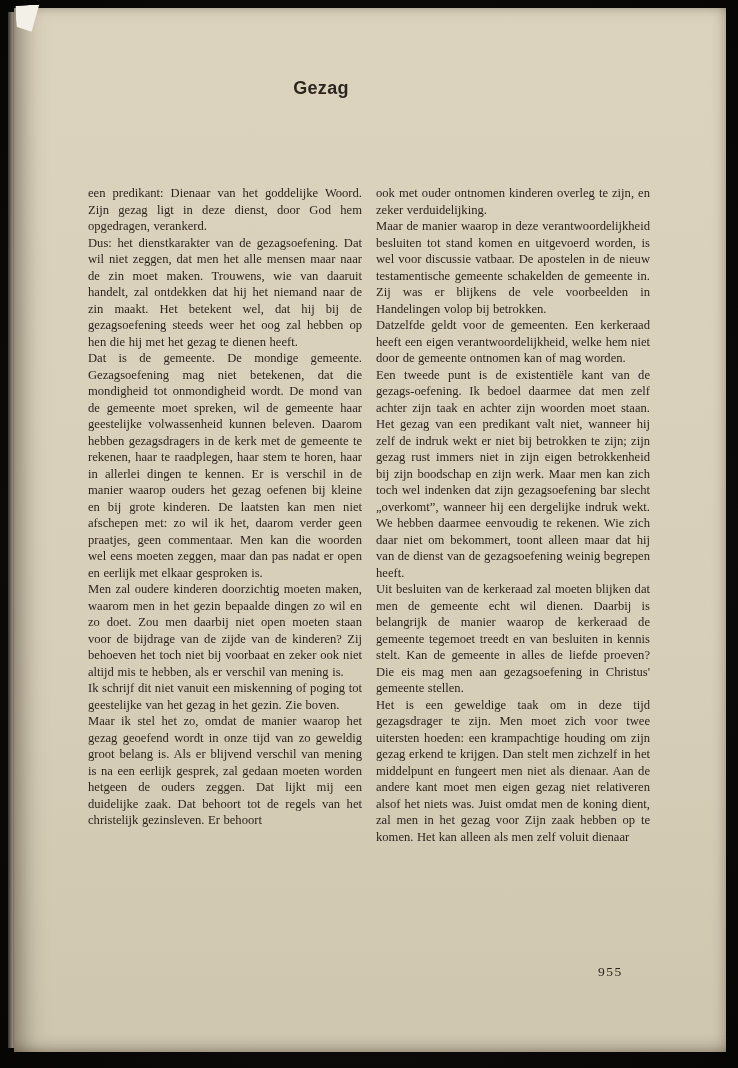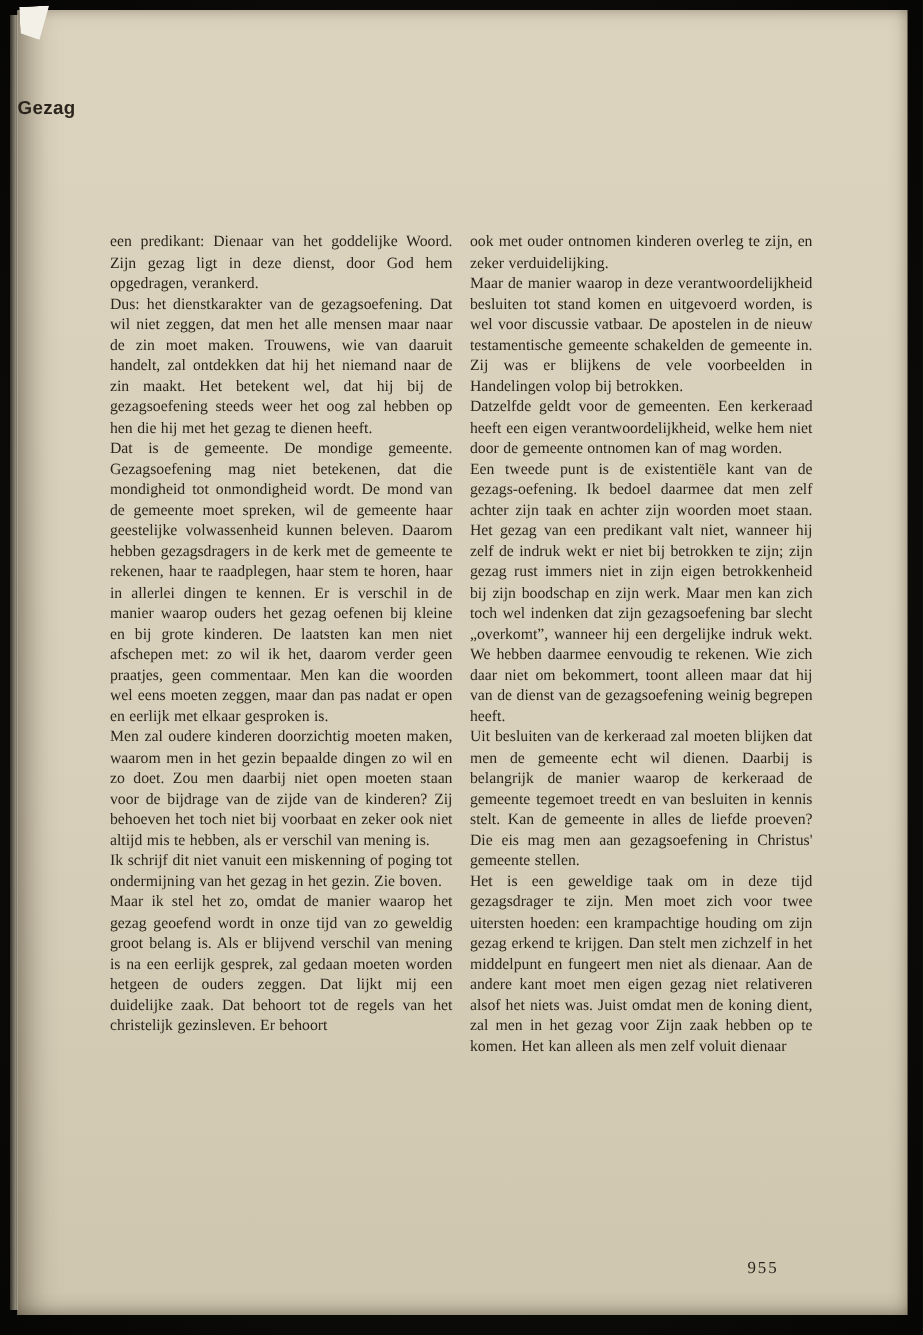--- a/index.html
+++ b/index.html
@@ -35,57 +35,57 @@
       inset 0 6px 10px -8px rgba(60,50,35,.30);
   }
   .page-sliver{
     position:absolute;left:16px;top:5px;width:24px;height:27px;
     background:#f3f0e7;
     clip-path:polygon(0 0,100% 0,62% 100%,0 78%);
     transform:rotate(-3deg);
   }
   .running-header{
     position:absolute;top:70px;left:0;width:614px;
-    text-align:left;
+    text-align:center;
     font-family:"Liberation Sans", sans-serif;
-    font-weight:bold;font-size:15px;letter-spacing:.3px;
+    font-weight:bold;font-size:18px;letter-spacing:.3px;
     color:var(--ink);
   }
   .columns{
     position:absolute;top:177px;left:74px;width:574px;
     display:flex;gap:14px;
   }
   .col{
     width:274px;
     font-size:12.6px;line-height:16.5px;
     text-align:justify;
     color:var(--ink);
     word-spacing:.4px;
   }
   .col p{margin:0;}
   .page-number{
-    position:absolute;top:998px;left:584px;
+    position:absolute;top:956px;left:584px;
     font-size:13.5px;letter-spacing:1.5px;
     color:var(--ink);
   }
 </style>
 </head>
 <body>
 
 <div class="backdrop">
   <div class="under-page"></div>
   <div class="page">
     <div class="running-header">Gezag</div>
     <div class="columns">
       <div class="col">
         <p>een predikant: Dienaar van het goddelijke Woord. Zijn gezag ligt in deze dienst, door God hem opgedragen, verankerd.</p>
         <p>Dus: het dienstkarakter van de gezagsoefening. Dat wil niet zeggen, dat men het alle mensen maar naar de zin moet maken. Trouwens, wie van daaruit handelt, zal ontdekken dat hij het niemand naar de zin maakt. Het betekent wel, dat hij bij de gezagsoefening steeds weer het oog zal hebben op hen die hij met het gezag te dienen heeft.</p>
         <p>Dat is de gemeente. De mondige gemeente. Gezagsoefening mag niet betekenen, dat die mondigheid tot onmondigheid wordt. De mond van de gemeente moet spreken, wil de gemeente haar geestelijke volwassenheid kunnen beleven. Daarom hebben gezagsdragers in de kerk met de gemeente te rekenen, haar te raadplegen, haar stem te horen, haar in allerlei dingen te kennen. Er is verschil in de manier waarop ouders het gezag oefenen bij kleine en bij grote kinderen. De laatsten kan men niet afschepen met: zo wil ik het, daarom verder geen praatjes, geen commentaar. Men kan die woorden wel eens moeten zeggen, maar dan pas nadat er open en eerlijk met elkaar gesproken is.</p>
         <p>Men zal oudere kinderen doorzichtig moeten maken, waarom men in het gezin bepaalde dingen zo wil en zo doet. Zou men daarbij niet open moeten staan voor de bijdrage van de zijde van de kinderen? Zij behoeven het toch niet bij voorbaat en zeker ook niet altijd mis te hebben, als er verschil van mening is.</p>
-        <p>Ik schrijf dit niet vanuit een miskenning of poging tot ondermijning van het gezag in het gezin. Zie boven.</p>
+        <p>Ik schrijf dit niet vanuit een miskenning of poging tot geestelijke van het gezag in het gezin. Zie boven.</p>
         <p>Maar ik stel het zo, omdat de manier waarop het gezag geoefend wordt in onze tijd van zo geweldig groot belang is. Als er blijvend verschil van mening is na een eerlijk gesprek, zal gedaan moeten worden hetgeen de ouders zeggen. Dat lijkt mij een duidelijke zaak. Dat behoort tot de regels van het christelijk gezinsleven. Er behoort</p>
       </div>
       <div class="col">
         <p>ook met ouder ontnomen kinderen overleg te zijn, en zeker verduidelijking.</p>
         <p>Maar de manier waarop in deze verantwoordelijkheid besluiten tot stand komen en uitgevoerd worden, is wel voor discussie vatbaar. De apostelen in de nieuw testamentische gemeente schakelden de gemeente in. Zij was er blijkens de vele voorbeelden in Handelingen volop bij betrokken.</p>
         <p>Datzelfde geldt voor de gemeenten. Een kerkeraad heeft een eigen verantwoordelijkheid, welke hem niet door de gemeente ontnomen kan of mag worden.</p>
         <p>Een tweede punt is de existentiële kant van de gezags-oefening. Ik bedoel daarmee dat men zelf achter zijn taak en achter zijn woorden moet staan. Het gezag van een predikant valt niet, wanneer hij zelf de indruk wekt er niet bij betrokken te zijn; zijn gezag rust immers niet in zijn eigen betrokkenheid bij zijn boodschap en zijn werk. Maar men kan zich toch wel indenken dat zijn gezagsoefening bar slecht „overkomt”, wanneer hij een dergelijke indruk wekt. We hebben daarmee eenvoudig te rekenen. Wie zich daar niet om bekommert, toont alleen maar dat hij van de dienst van de gezagsoefening weinig begrepen heeft.</p>
         <p>Uit besluiten van de kerkeraad zal moeten blijken dat men de gemeente echt wil dienen. Daarbij is belangrijk de manier waarop de kerkeraad de gemeente tegemoet treedt en van besluiten in kennis stelt. Kan de gemeente in alles de liefde proeven? Die eis mag men aan gezagsoefening in Christus' gemeente stellen.</p>
         <p>Het is een geweldige taak om in deze tijd gezagsdrager te zijn. Men moet zich voor twee uitersten hoeden: een krampachtige houding om zijn gezag erkend te krijgen. Dan stelt men zichzelf in het middelpunt en fungeert men niet als dienaar. Aan de andere kant moet men eigen gezag niet relativeren alsof het niets was. Juist omdat men de koning dient, zal men in het gezag voor Zijn zaak hebben op te komen. Het kan alleen als men zelf voluit dienaar</p>
       </div>

